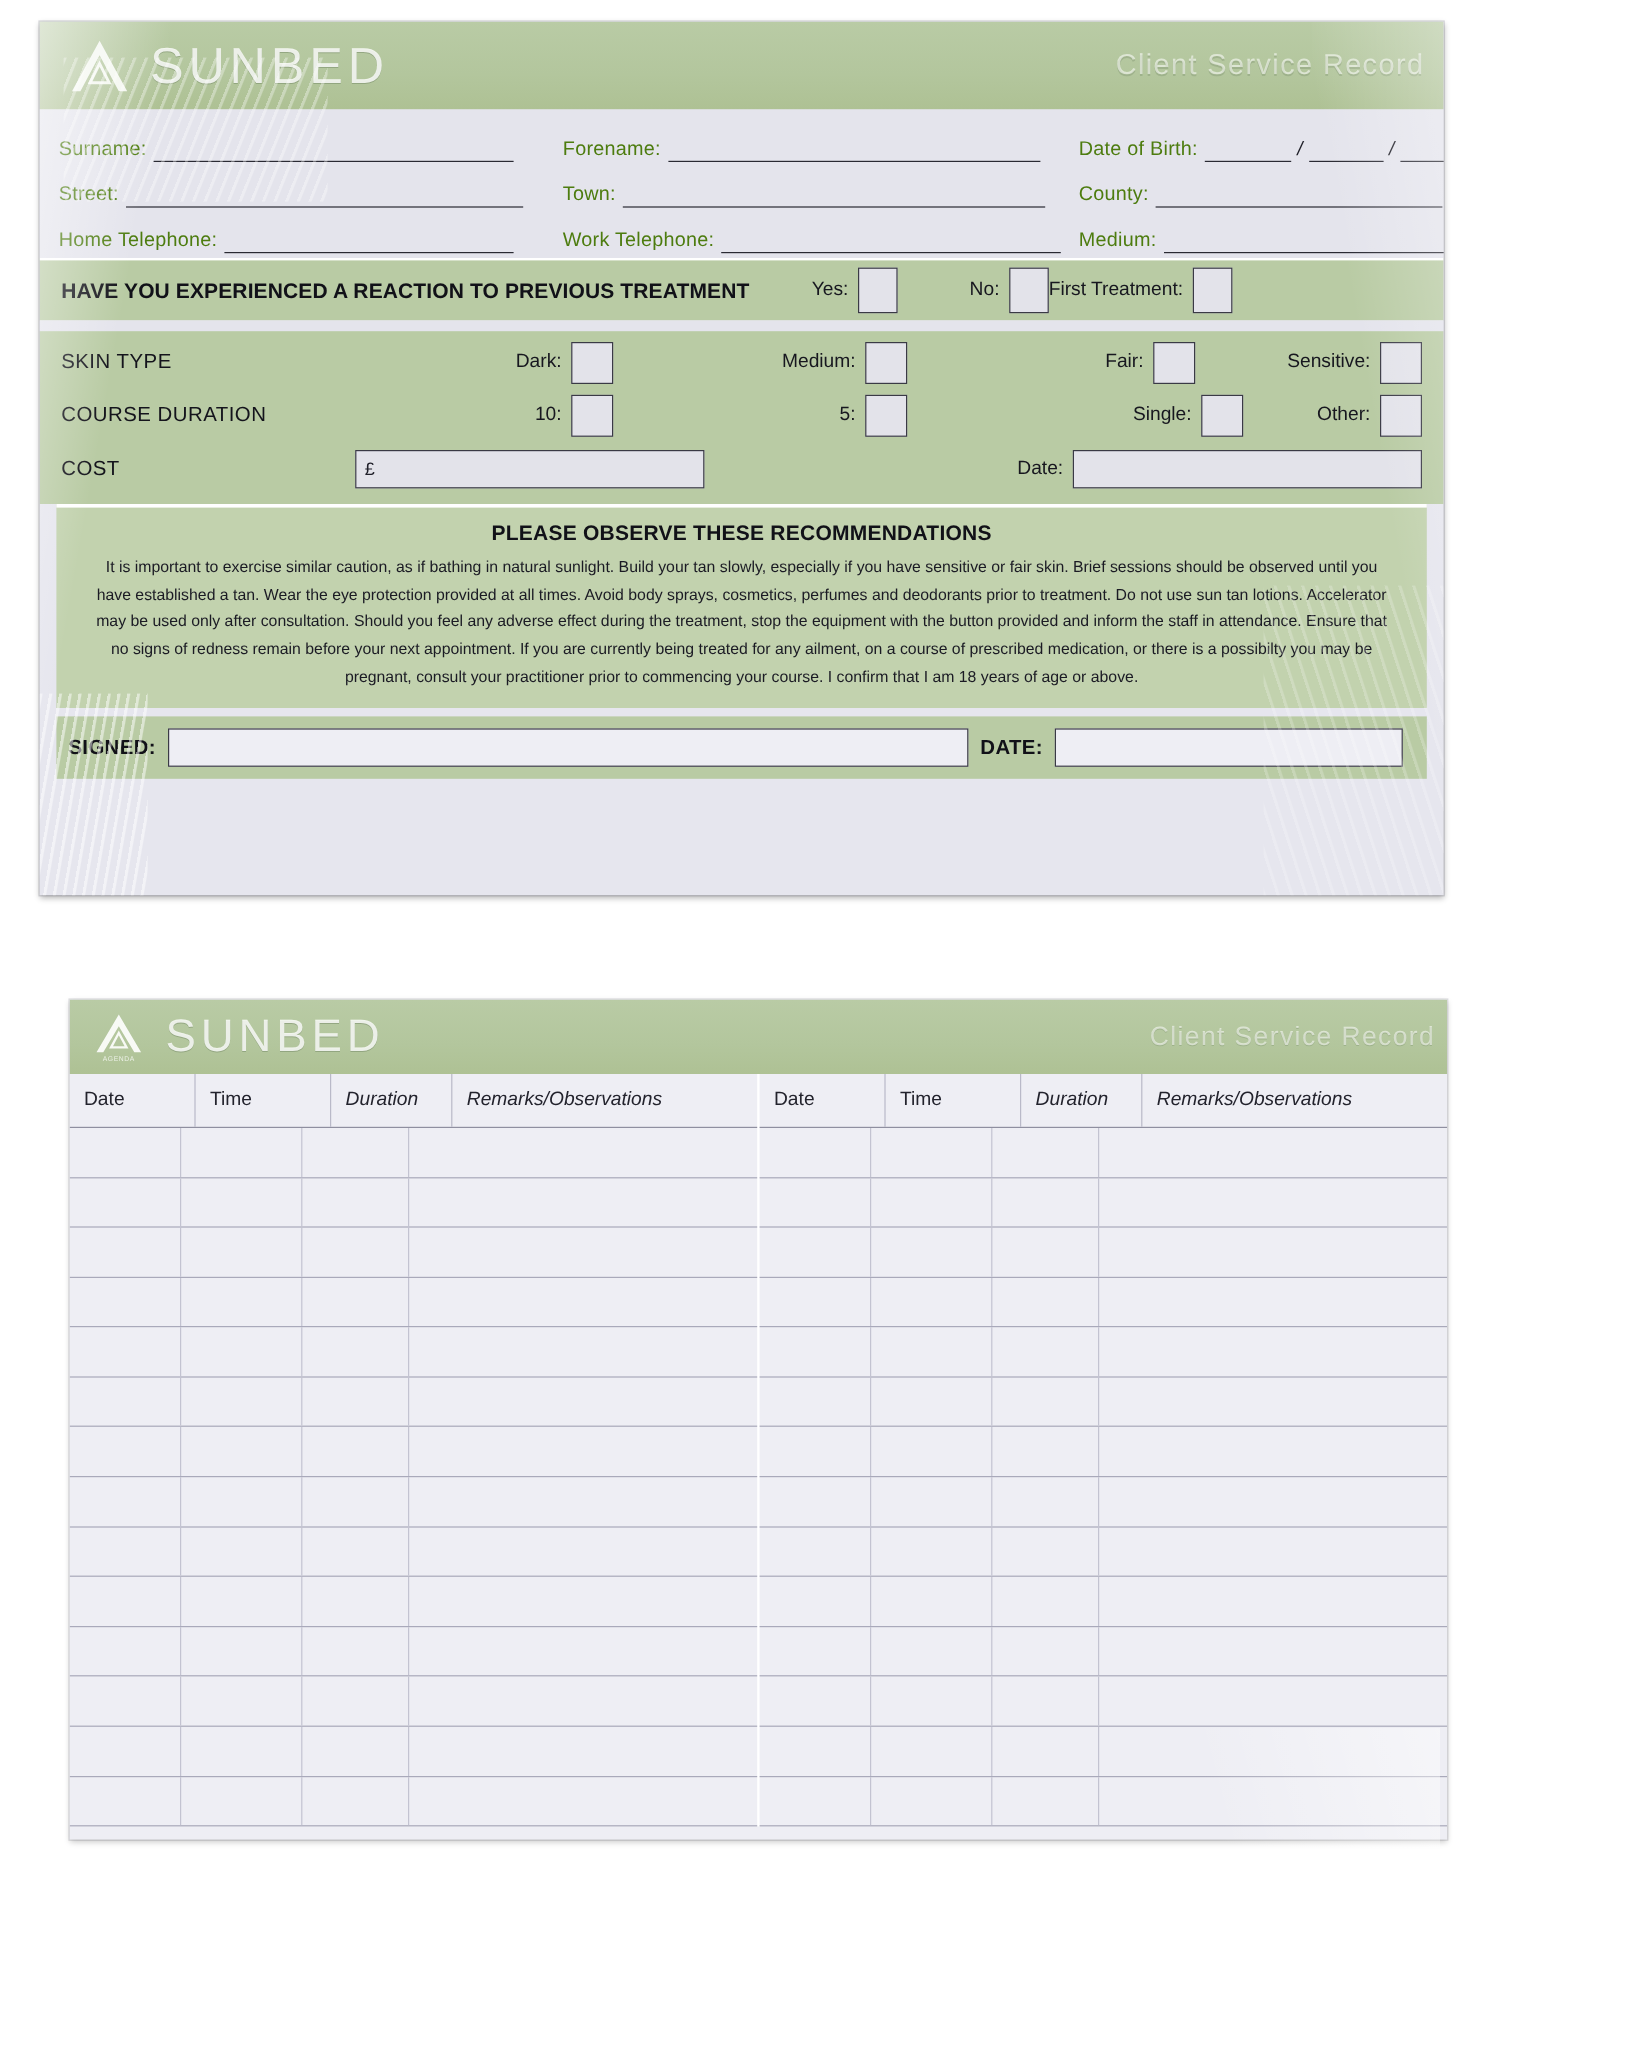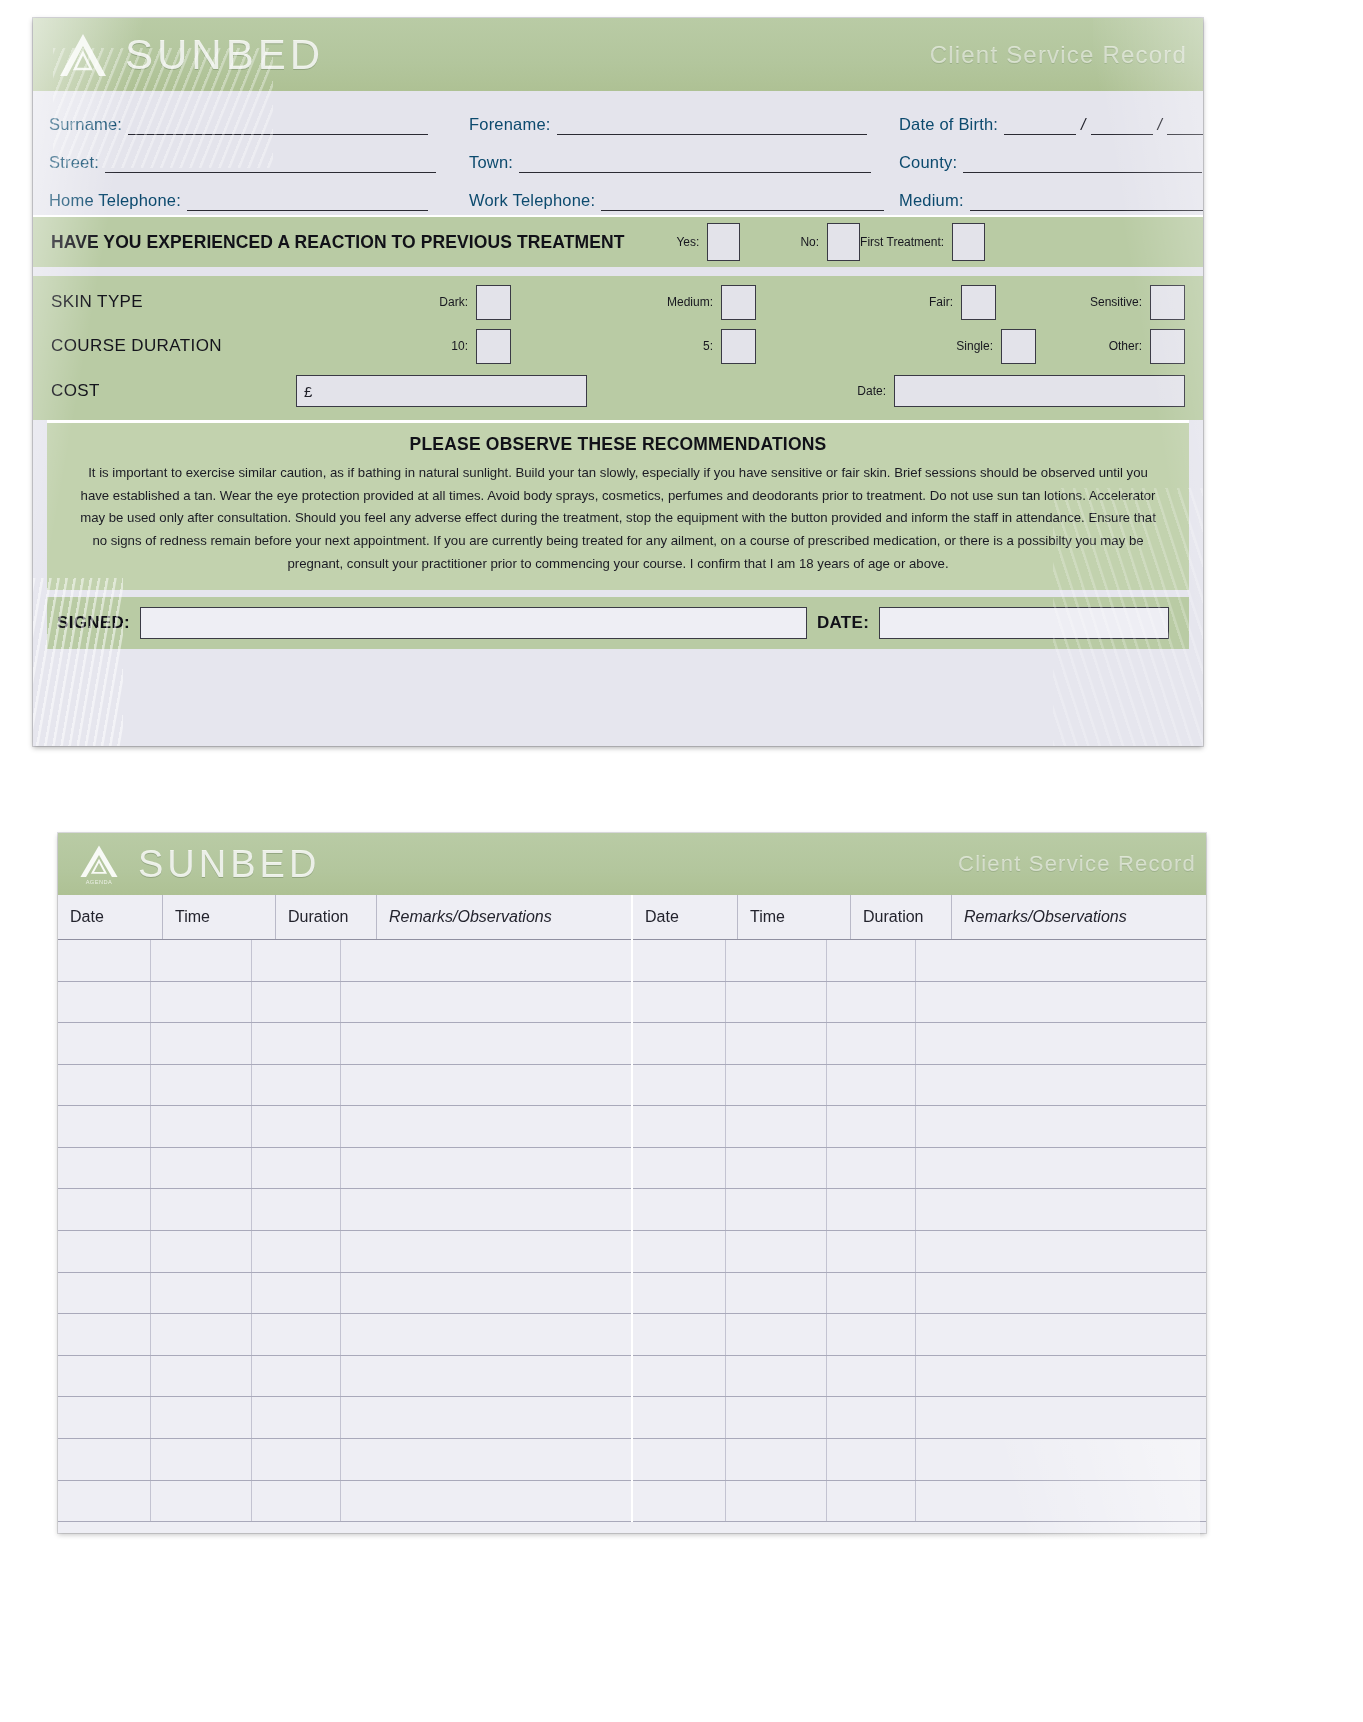--- a/index.html
+++ b/index.html
@@ -51,21 +51,21 @@
   }
   .card-back .brand-right{font-size:22px;margin-right:10px;}
 
   
   .addr{
     padding:6px 16px 4px 16px;background:#e4e4ec;
   }
   .addr-row{display:flex;align-items:flex-end;height:38px;}
   .fld{display:flex;align-items:flex-end;flex:none;}
   .fld-label{
-    font-size:16.5px;color:#0c4a6e;white-space:nowrap;padding-bottom:1px;
+    font-size:16.5px;color:#4d7c0f;white-space:nowrap;padding-bottom:1px;
     letter-spacing:.2px;
   }
   .fld-line{
     border-bottom:1.4px solid #2a2a33;margin-left:6px;height:17px;
   }
   .dob-wrap{display:flex;align-items:flex-end;}
   .dob-seg{border-bottom:1.4px solid #2a2a33;height:17px;}
   .dob-slash{
     font-size:16px;color:#1d1d26;padding:0 5px 0 5px;transform:translateY(-1px);
     font-style:italic;
@@ -75,21 +75,21 @@
   .band{
     background:#b9cba4;border-top:2px solid #ffffff;
   }
   .band-q{
     display:flex;align-items:center;height:50px;padding:0 18px;
   }
   .band-q-title{
     font-size:17.5px;font-weight:bold;color:#111118;letter-spacing:.1px;
   }
   .chk-grp{display:flex;align-items:center;}
-  .chk-label{font-size:12px;color:#17171f;margin-right:8px;white-space:nowrap;}
+  .chk-label{font-size:16px;color:#17171f;margin-right:8px;white-space:nowrap;}
   .chk-box{
     width:33px;height:33px;background:#e3e3ea;border:1.6px solid #3a3a45;
   }
   .chk-box.tall{height:36px;width:31px;}
 
   .band-gap{height:9px;background:#e4e4ec;}
 
   .band-opts{padding:4px 18px 6px 18px;background:#b9cba4;}
   .opt-row{display:flex;align-items:center;height:44px;}
   .opt-title{font-size:17px;color:#14141c;letter-spacing:.4px;width:250px;flex:none;}
@@ -131,21 +131,21 @@
   .log-head .cell{
     font-size:16px;color:#23232d;padding-left:12px;height:100%;
     display:flex;align-items:center;border-right:1px solid #b9b9c8;
   }
   .log-head .cell:last-child{border-right:none;}
   .log-row{display:flex;flex:1;border-bottom:1.1px solid #a9a9ba;}
   .log-row .cell{border-right:1px solid #c3c3d1;}
   .log-row .cell:last-child{border-right:none;}
   .c-date{width:92px;flex:none;}
   .c-time{width:100px;flex:none;}
-  .c-dur{width:88px;flex:none;}
+  .c-dur{width:88px;flex:none;font-style:italic;}
   .c-rem{flex:1;font-style:italic;}
 
   
   .wrap-gloss{position:absolute;pointer-events:none;}
   .gloss-a{
     left:0;top:0;width:120px;height:728px;
     background:linear-gradient(100deg,rgba(255,255,255,.55) 0%,rgba(255,255,255,0) 45%);
   }
   .gloss-b{
     left:1060px;top:0;width:140px;height:728px;

